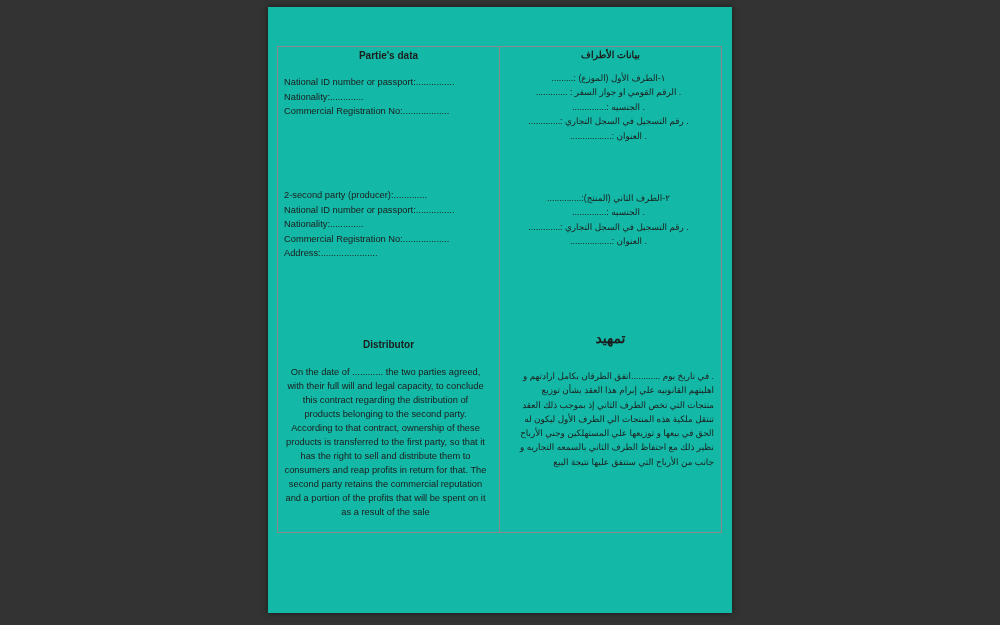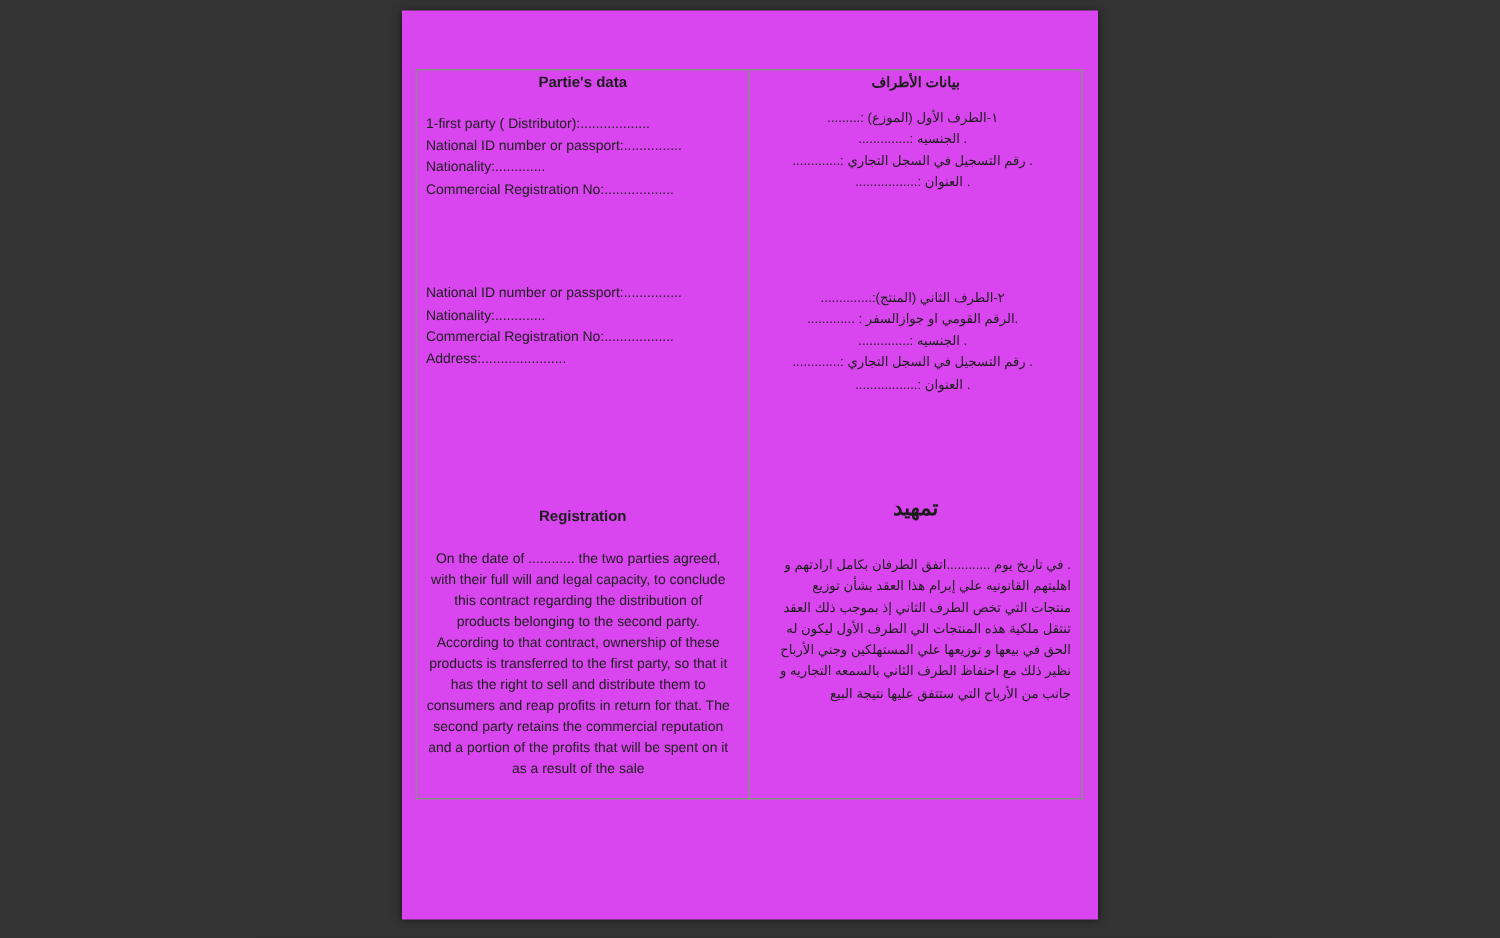--- a/index.html
+++ b/index.html
@@ -16,21 +16,21 @@
     width: 1000px;
     height: 625px;
     background: #333333;
   }
   .page {
     position: absolute;
     left: 268px;
     top: 7px;
     width: 464px;
     height: 606px;
-    background: #d946ef;
+    background: #14b8a6;
     box-shadow: 0 0 6px rgba(0,0,0,0.55);
   }
   .doc-table {
     position: absolute;
     left: 9px;
     top: 39px;
     width: 445px;
     height: 487px;
     border: 1px solid #8a8a8a;
     box-sizing: border-box;
@@ -109,50 +109,50 @@
 <body>
 
 <div class="stage">
   <div class="page">
     <div class="doc-table">
 
       <div class="col col-en">
         <div class="cell-header hdr-en-top">Partie's data</div>
 
         <div class="block en-block-1">
-          <div class="line">1-first party ( Distributor):..................</div>
           <div class="line">National ID number or passport:...............</div>
           <div class="line">Nationality:.............</div>
           <div class="line">Commercial Registration No:..................</div>
         </div>
 
         <div class="block en-block-2">
+          <div class="line">2-second party (producer):.............</div>
           <div class="line">National ID number or passport:...............</div>
           <div class="line">Nationality:.............</div>
           <div class="line">Commercial Registration No:..................</div>
           <div class="line">Address:......................</div>
         </div>
 
-        <div class="cell-header hdr-en-intro">Registration</div>
+        <div class="cell-header hdr-en-intro">Distributor</div>
         <div class="para para-en">On the date of ............ the two parties agreed, with their full will and legal capacity, to conclude this contract regarding the distribution of products belonging to the second party. According to that contract, ownership of these products is transferred to the first party, so that it has the right to sell and distribute them to consumers and reap profits in return for that. The second party retains the commercial reputation and a portion of the profits that will be spent on it as a result of the sale</div>
       </div>
 
       <div class="col col-ar" dir="rtl">
         <div class="cell-header hdr-ar-top">بيانات الأطراف</div>
 
         <div class="block ar-block ar-block-1">
           <div class="line">١-الطرف الأول (الموزع) :.........</div>
+          <div class="line">. الرقم القومي او جواز السفر  :  .............</div>
           <div class="line">. الجنسيه :..............</div>
           <div class="line">. رقم التسجيل في السجل التجاري :.............</div>
           <div class="line">. العنوان :.................</div>
         </div>
 
         <div class="block ar-block ar-block-2">
           <div class="line">٢-الطرف الثاني (المنتج):..............</div>
-          <div class="line">.الرقم القومي او جوازالسفر  :  .............</div>
           <div class="line">. الجنسيه :..............</div>
           <div class="line">. رقم التسجيل في السجل التجاري :.............</div>
           <div class="line">. العنوان :.................</div>
         </div>
 
         <div class="cell-header hdr-ar-intro">تمهيد</div>
         <div class="para para-ar">. في تاريخ يوم ............اتفق الطرفان بكامل ارادتهم و اهليتهم القانونيه علي إبرام هذا العقد بشأن توزيع منتجات التي تخص الطرف الثاني إذ بموجب ذلك العقد تنتقل ملكية هذه المنتجات الي الطرف الأول ليكون له الحق في بيعها و توزيعها علي المستهلكين وجني الأرباح نظير ذلك مع احتفاظ الطرف الثاني بالسمعه التجاريه و جانب من الأرباح التي ستتفق عليها نتيجة البيع</div>
       </div>
 
     </div>

